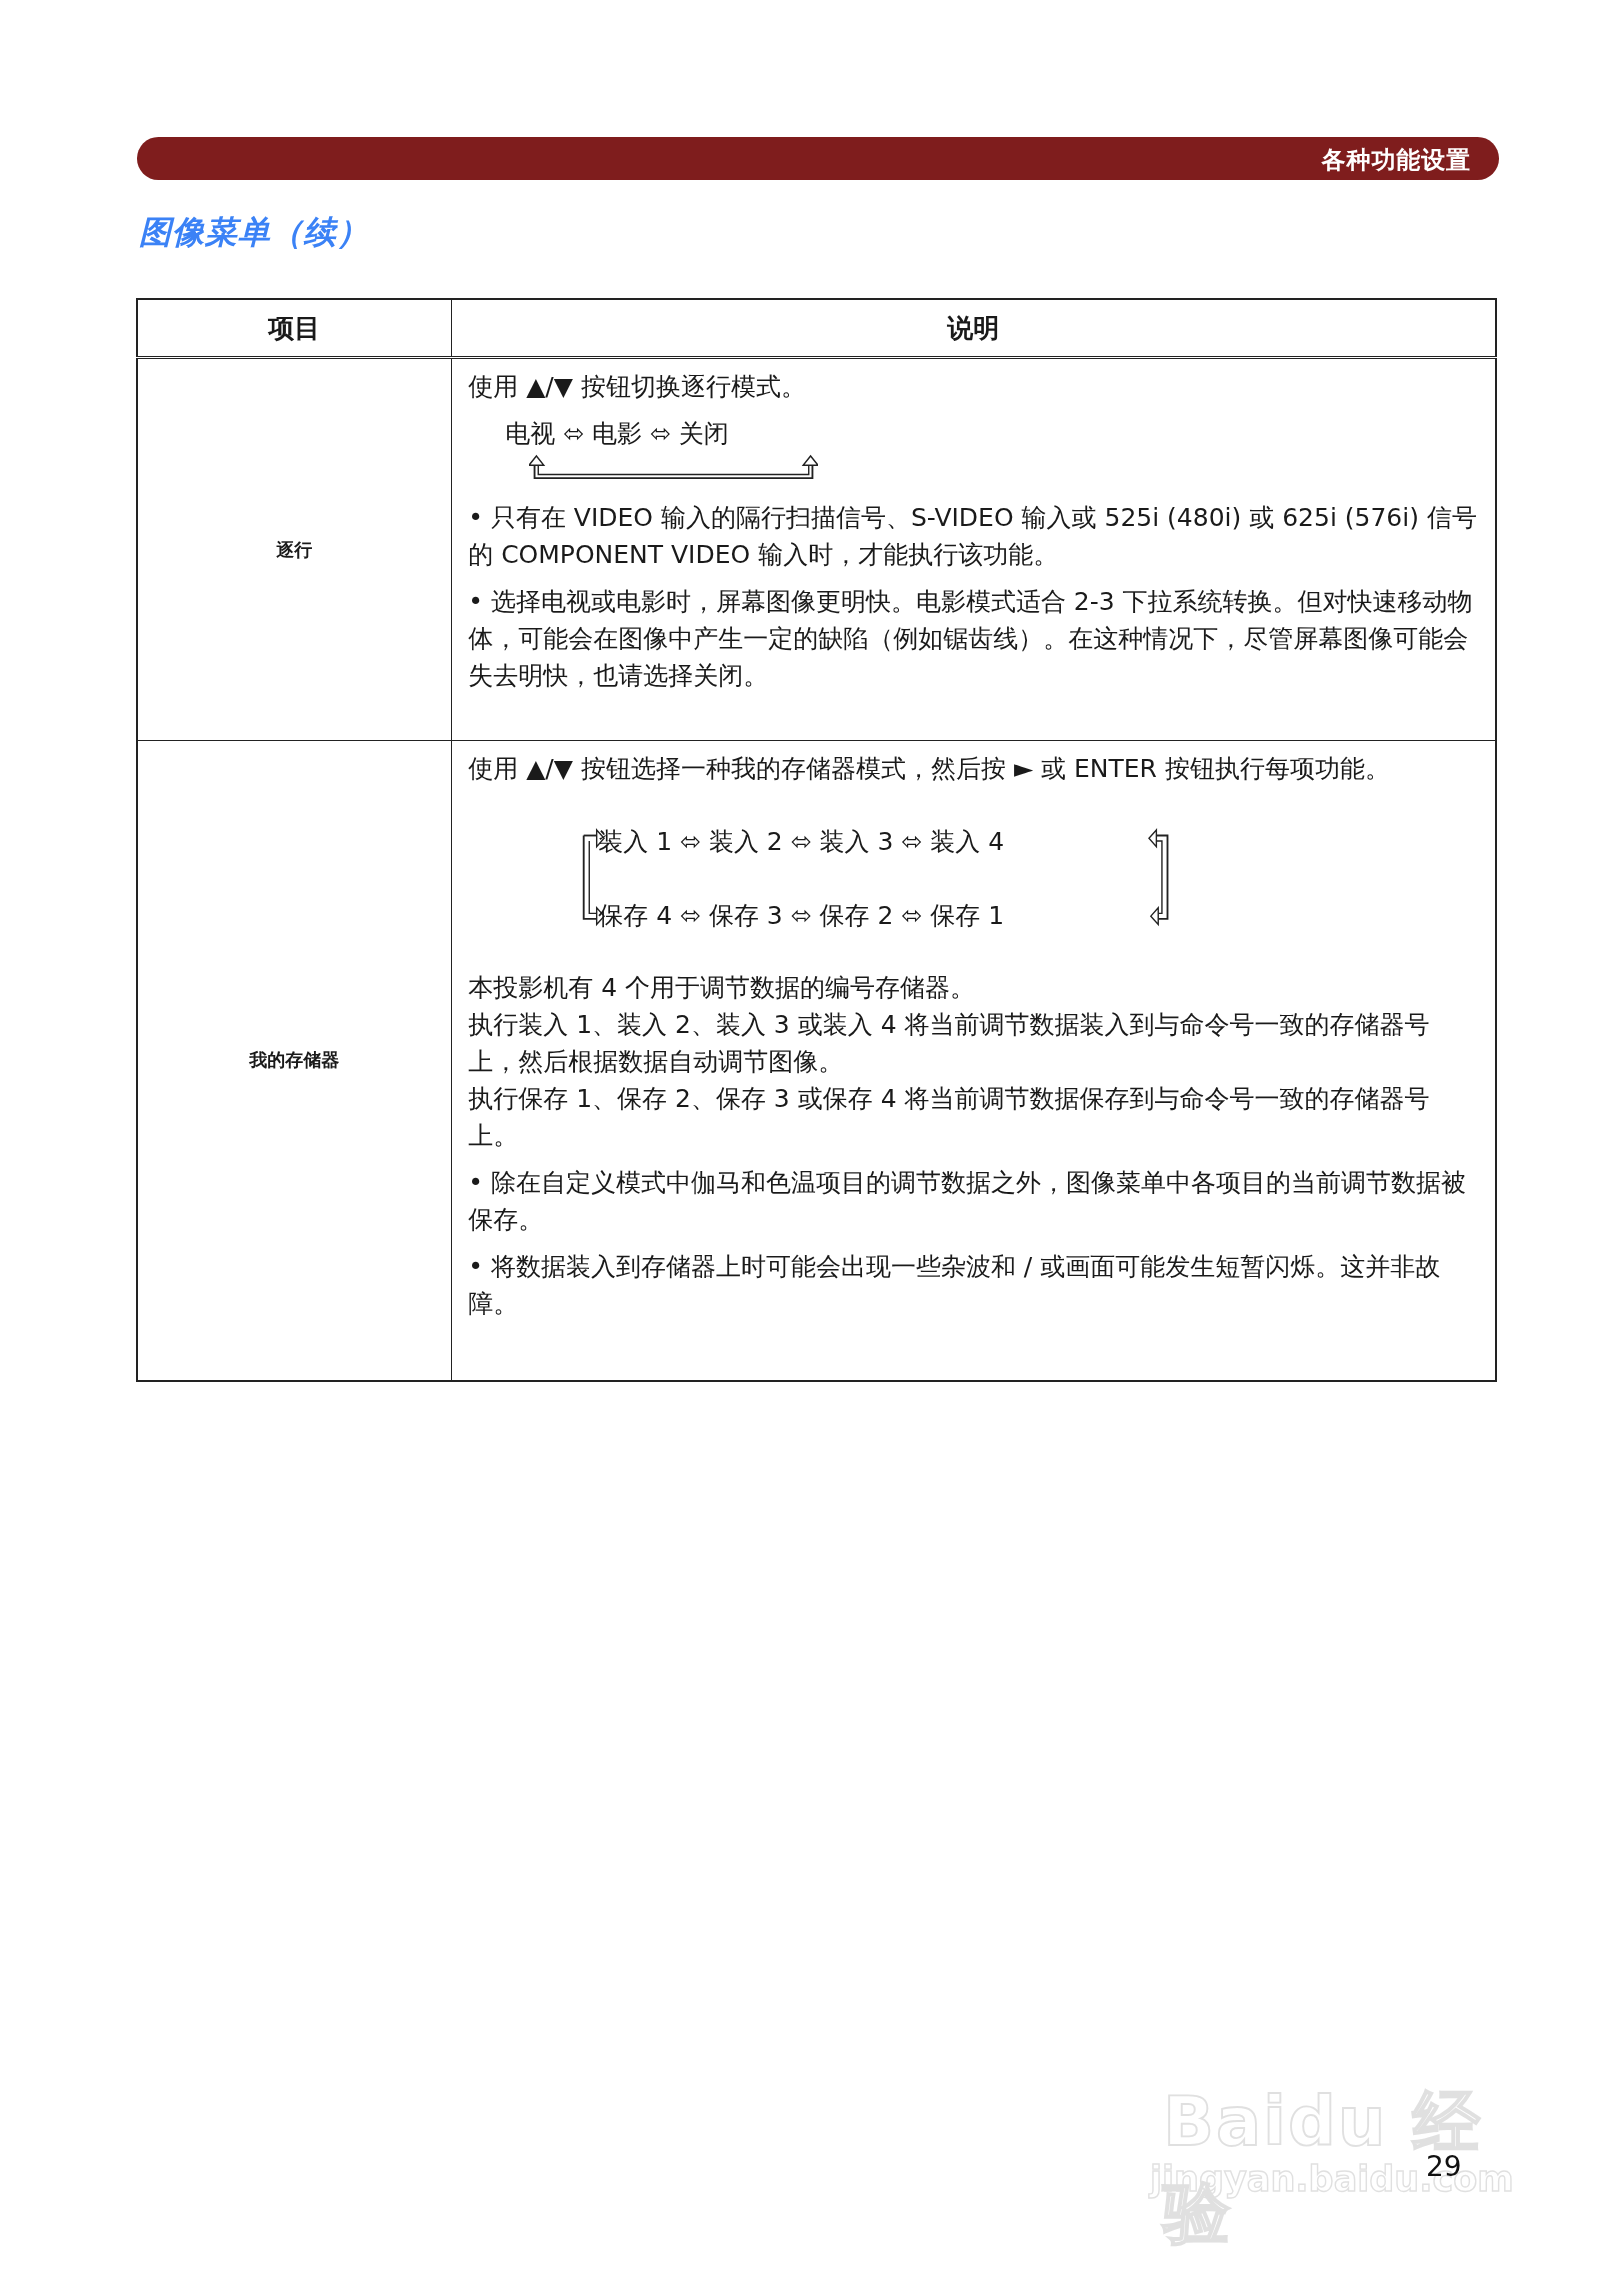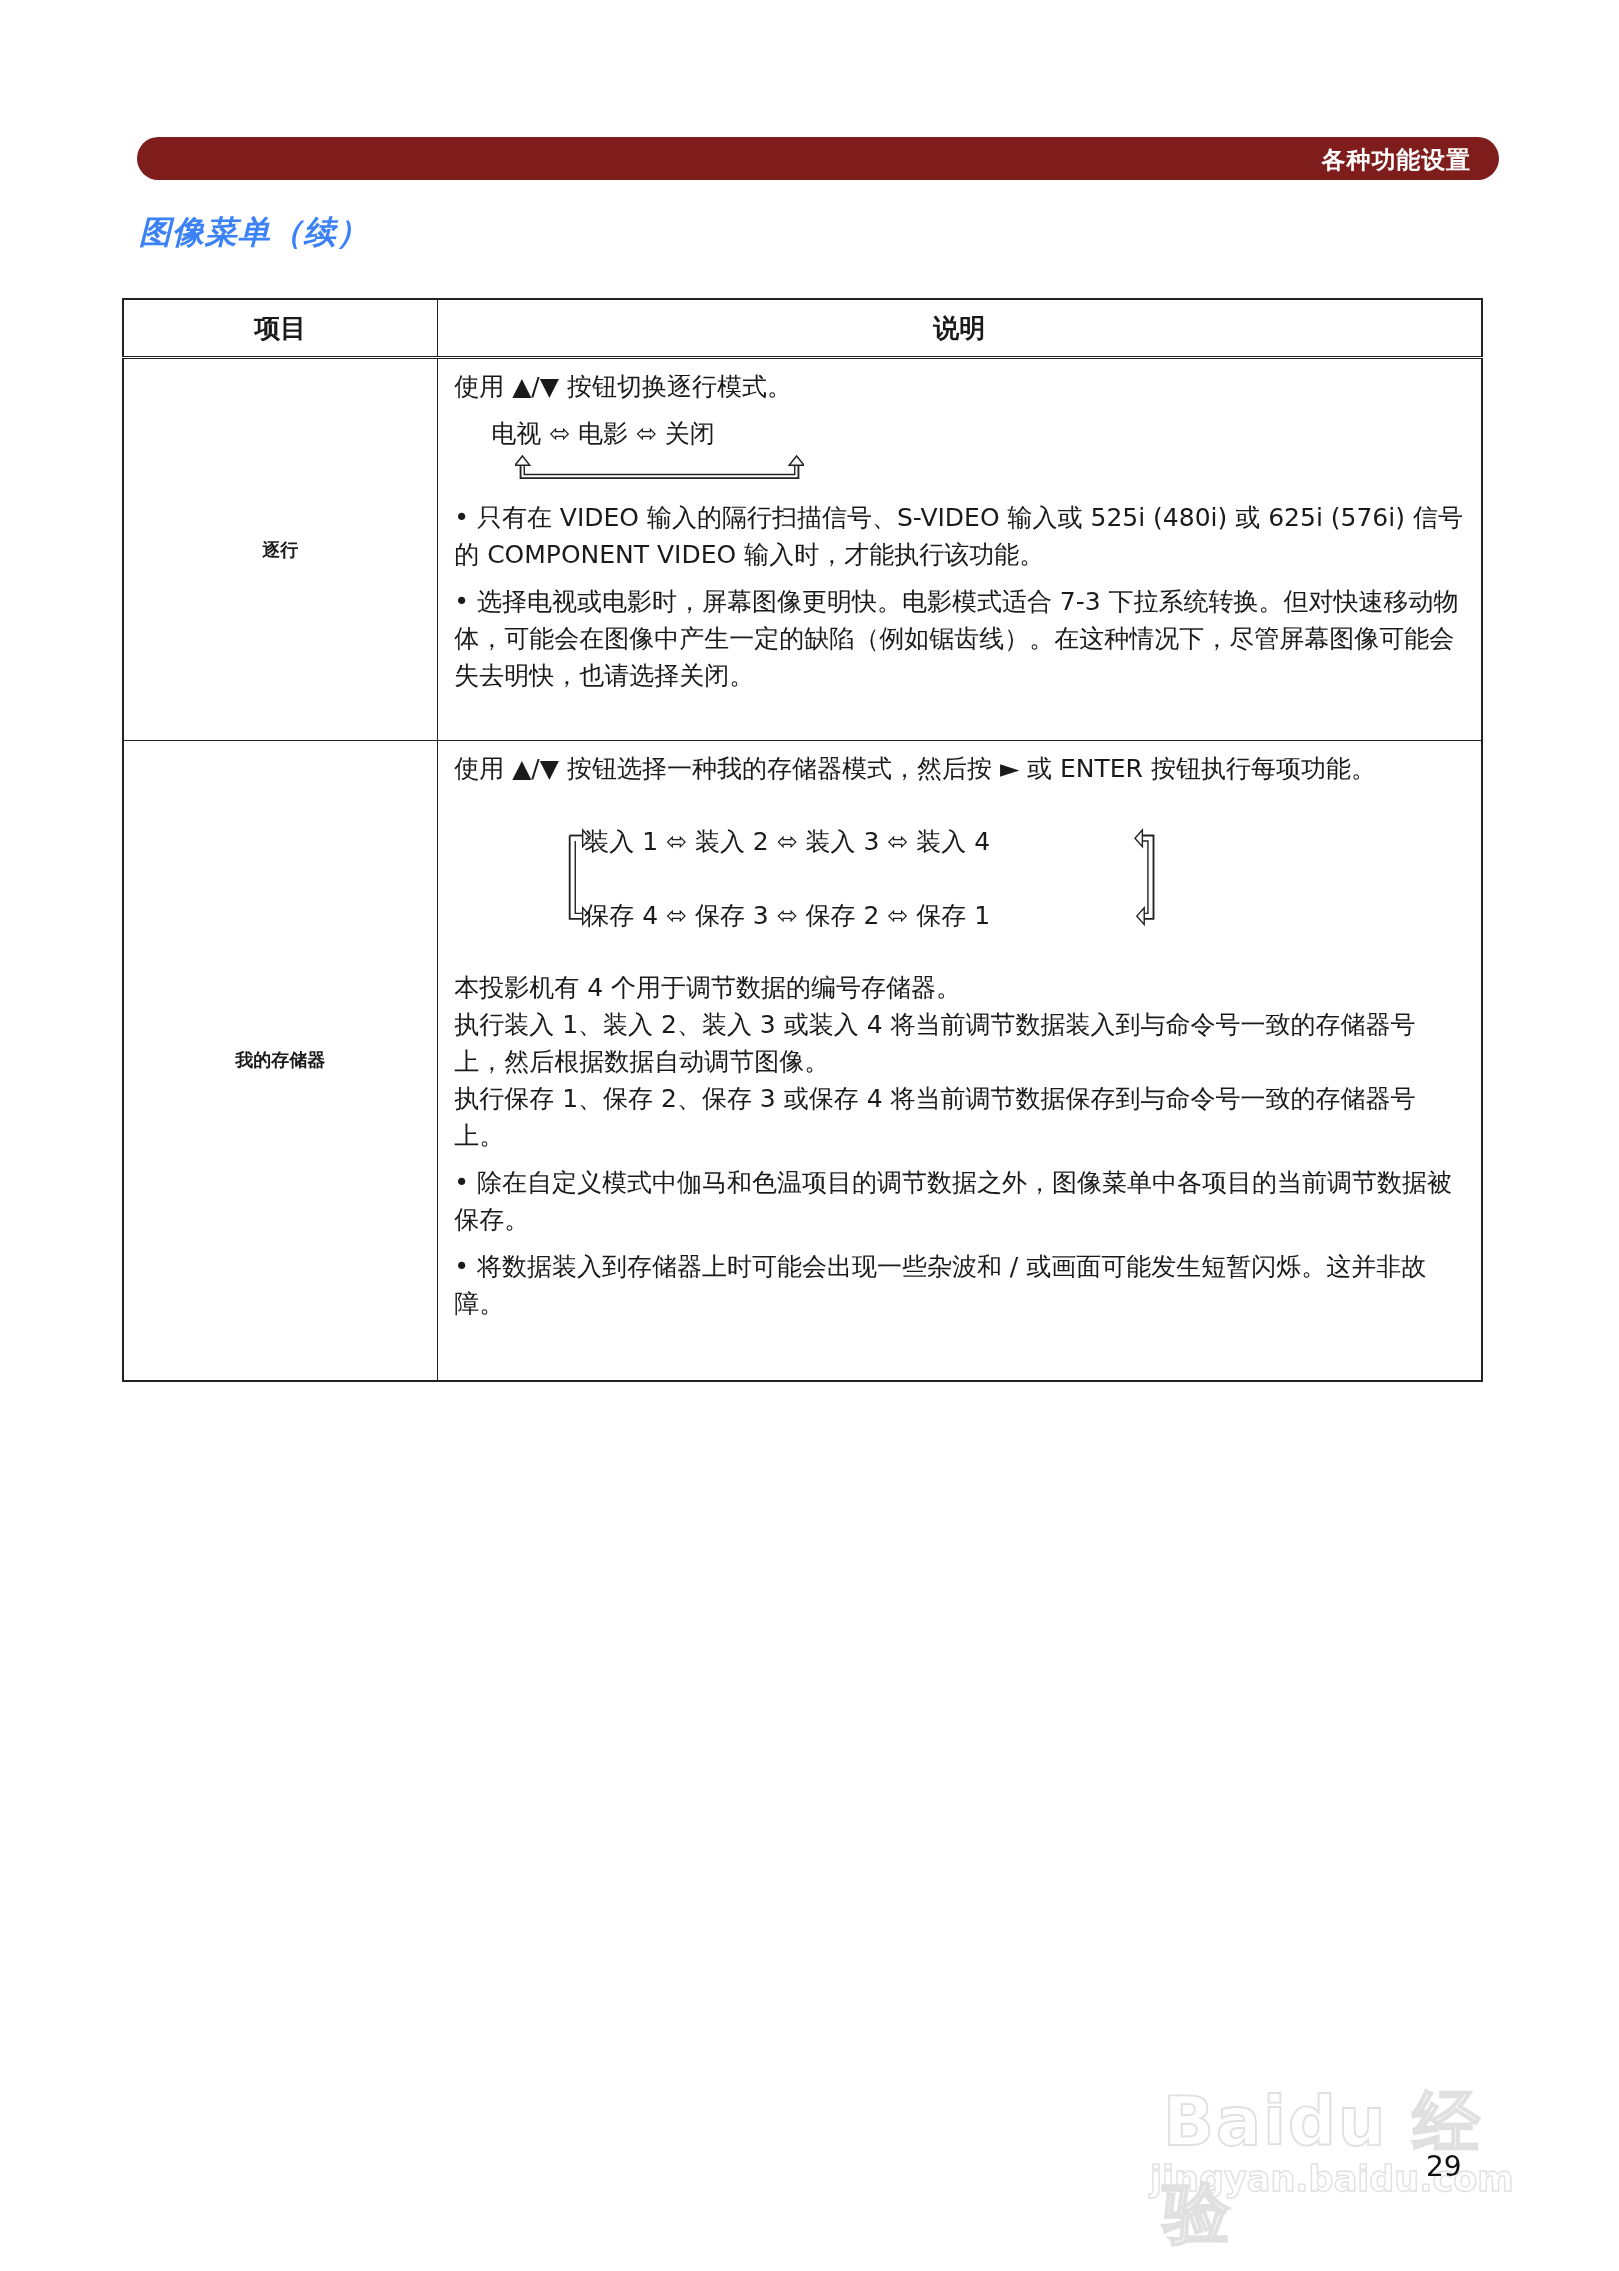--- a/index.html
+++ b/index.html
@@ -7,21 +7,21 @@
          font-family: "DejaVu Sans", "Liberation Sans", sans-serif; color: #1a1a1a; }
 
   .header-bar { position: absolute; left: 137px; top: 137px; width: 1362px; height: 43px;
                 background: #7f1d1d; border-radius: 21.3px; }
   .header-bar .section { position: absolute; right: 28px; top: 6.5px; color: #ffffff;
                 font-weight: bold; font-size: 24px; letter-spacing: 0.9px; }
 
   .page-title { position: absolute; left: 139px; top: 211px; font-size: 32px; font-weight: bold;
                 font-style: italic; color: #3b82f6; letter-spacing: 0.9px; }
 
-  table.menu { position: absolute; left: 122px; top: 298px; width: 1361px;
+  table.menu { position: absolute; left: 136px; top: 298px; width: 1361px;
                border-collapse: collapse; border: 2.8px solid #222; table-layout: fixed; }
   table.menu td, table.menu th { border: 1.9px solid #222; vertical-align: top; }
   table.menu th { height: 54px; font-size: 26px; font-weight: bold; text-align: center;
                   vertical-align: middle; }
   table.menu thead tr { border-bottom: 3.7px double #222; }
   col.c1 { width: 314px; }
   td.item { text-align: center; vertical-align: middle !important; font-weight: bold; font-size: 18px; }
   td.desc { padding: 9.3px 16.7px 9.3px 16.7px; font-size: 25px; line-height: 37px; }
 
   .para { margin: 0; }
@@ -72,21 +72,21 @@
         <div class="cycle">
           <span class="line">电视 ⬄ 电影 ⬄ 关闭</span>
           <svg class="loop-arrow" viewBox="0 0 312 30">
             <path d="M6 10 L6 26 L306 26 L306 10" fill="none" stroke="#222" stroke-width="2"></path>
             <path d="M10 12 L10 22 L302 22 L302 12" fill="none" stroke="#222" stroke-width="1.5"></path>
             <path d="M0 12 L8 2 L16 12 Z" fill="#fff" stroke="#222" stroke-width="1.5"></path>
             <path d="M296 12 L304 2 L312 12 Z" fill="#fff" stroke="#222" stroke-width="1.5"></path>
           </svg>
         </div>
         <p class="para gap">• 只有在 VIDEO 输入的隔行扫描信号、S-VIDEO 输入或 525i (480i) 或 625i (576i) 信号的 COMPONENT VIDEO 输入时，才能执行该功能。</p>
-        <p class="para gap">• 选择电视或电影时，屏幕图像更明快。电影模式适合 7-3 下拉系统转换。但对快速移动物体，可能会在图像中产生一定的缺陷（例如锯齿线）。在这种情况下，尽管屏幕图像可能会失去明快，也请选择关闭。</p>
+        <p class="para gap">• 选择电视或电影时，屏幕图像更明快。电影模式适合 2-3 下拉系统转换。但对快速移动物体，可能会在图像中产生一定的缺陷（例如锯齿线）。在这种情况下，尽管屏幕图像可能会失去明快，也请选择关闭。</p>
       </td>
     </tr>
     <tr style="height:640px;">
       <td class="item">我的存储器</td>
       <td class="desc">
         <p class="para">使用 ▲/▼ 按钮选择一种我的存储器模式，然后按 ► 或 ENTER 按钮执行每项功能。</p>
         <div class="mem-diagram">
           <svg width="649" height="139" viewBox="0 0 700 150">
             <path d="M20 34 L20 124 L34 124" fill="none" stroke="#222" stroke-width="2"></path>
             <path d="M26 40 L26 118 L34 118" fill="none" stroke="#222" stroke-width="1.5"></path>

